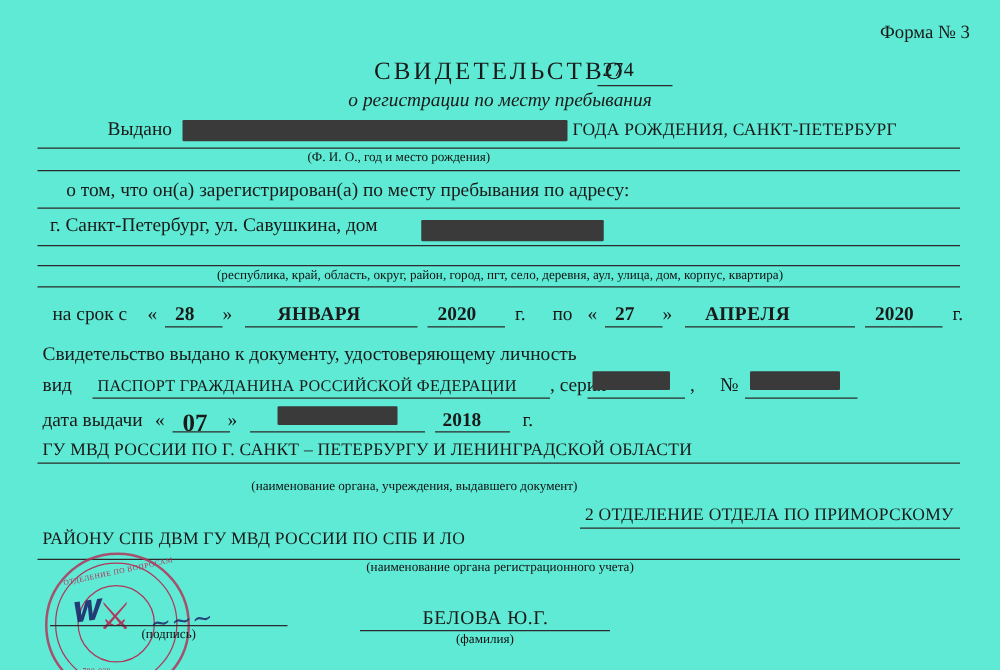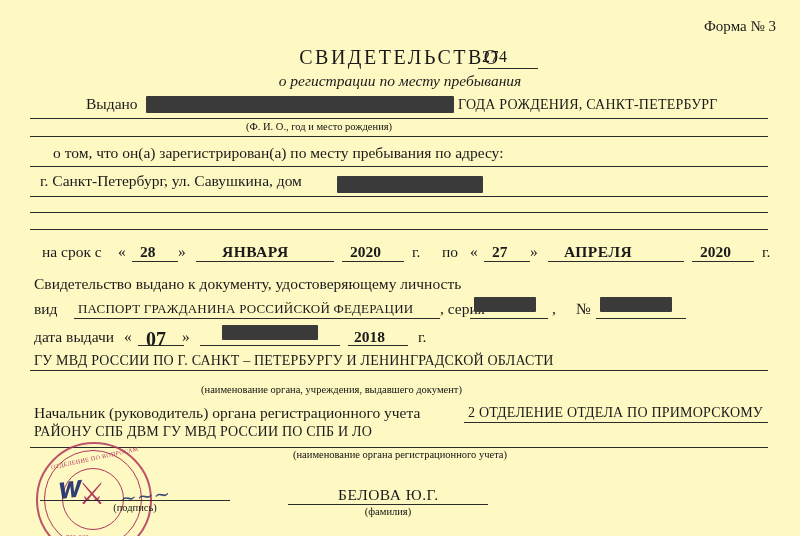--- a/index.html
+++ b/index.html
@@ -8,21 +8,21 @@
     background: #ffffff;
   }
   body {
     font-family: "Liberation Serif", serif;
     color: #1a1a1a;
   }
   #doc {
     position: relative;
     width: 800px;
     height: 536px;
-    background: #fef9c3;
+    background: #5eead4;
     overflow: hidden;
   }
 
   
   .abs { position: absolute; }
   .redact {
     display: inline-block;
     background: #3a3a3a;
     vertical-align: middle;
     height: 15px;
@@ -163,20 +163,21 @@
   <div class="abs caption" style="left:0; top:121px; width:638px;">(Ф. И. О., год и место рождения)</div>
   <div class="line" style="left:30px; top:136px; width:738px;"></div>
 
   <div class="abs lbl" style="left:42px; top:144px;margin-left:11px;">о том, что он(а) зарегистрирован(а) по месту пребывания по адресу:</div>
   <div class="line" style="left:30px; top:166px; width:738px;"></div>
 
   <div class="abs lbl" style="left:40px; top:172px;">г. Санкт-Петербург, ул. Савушкина, дом</div>
   <div class="redact abs" style="left:337px; top:176px; width:146px; height:17px;"></div>
   <div class="line" style="left:30px; top:196px; width:738px;"></div>
   <div class="line" style="left:30px; top:212px; width:738px;"></div>
+  <div class="abs caption" style="left:0; top:215px; width:800px;">(республика, край, область, округ, район, город, пгт, село, деревня, аул, улица, дом, корпус, квартира)</div>
   <div class="line" style="left:30px; top:229px; width:738px;"></div>
 
   <div class="abs lbl" style="left:42px; top:243px;">на срок с</div>
   <div class="abs lbl" style="left:118px; top:243px;">«</div>
   <div class="abs" style="left:140px; top:243px; font-size:15.5px; font-weight:bold;">28</div>
   <div class="abs lbl" style="left:178px; top:243px;">»</div>
   <div class="line" style="left:132px; top:261px; width:46px;"></div>
   <div class="abs" style="left:222px; top:243px; font-size:15.5px; font-weight:bold; letter-spacing:0.5px;">ЯНВАРЯ</div>
   <div class="line" style="left:196px; top:261px; width:138px;"></div>
   <div class="abs" style="left:350px; top:243px; font-size:15.5px; font-weight:bold;">2020</div>
@@ -214,21 +215,20 @@
   <div class="redact abs" style="left:222px; top:325px; width:96px; height:15px;"></div>
   <div class="line" style="left:200px; top:345px; width:140px;"></div>
   <div class="abs" style="left:354px; top:328px; font-size:15.5px; font-weight:bold;">2018</div>
   <div class="line" style="left:348px; top:345px; width:60px;"></div>
   <div class="abs lbl" style="left:418px; top:328px;">г.</div>
 
   <div class="abs" style="left:34px; top:353px; font-size:14px; letter-spacing:0.2px;">ГУ  МВД  РОССИИ  ПО  Г. САНКТ – ПЕТЕРБУРГУ  И  ЛЕНИНГРАДСКОЙ ОБЛАСТИ</div>
   <div class="line" style="left:30px; top:370px; width:738px;"></div>
   <div class="abs caption" style="left:0; top:384px; width:663px;">(наименование органа, учреждения, выдавшего документ)</div>
 
-  <div class="abs lbl" style="left:34px; top:404px;">Начальник (руководитель) органа регистрационного учета</div>
   <div class="abs" style="left:468px; top:405px; font-size:14px; letter-spacing:0.2px;">2 ОТДЕЛЕНИЕ ОТДЕЛА  ПО ПРИМОРСКОМУ</div>
   <div class="line" style="left:464px; top:422px; width:304px;"></div>
   <div class="abs" style="left:34px; top:424px; font-size:14px; letter-spacing:0.2px;">РАЙОНУ  СПБ  ДВМ  ГУ  МВД  РОССИИ  ПО СПБ  И  ЛО</div>
   <div class="line" style="left:30px; top:447px; width:738px;"></div>
   <div class="abs caption" style="left:0; top:449px; width:800px;">(наименование органа регистрационного учета)</div>
 
   <div class="stamp"></div>
   <div class="stamp2"></div>
   <div class="stamp-inner"></div>
   <div class="stamp-eagle">⚔</div>

